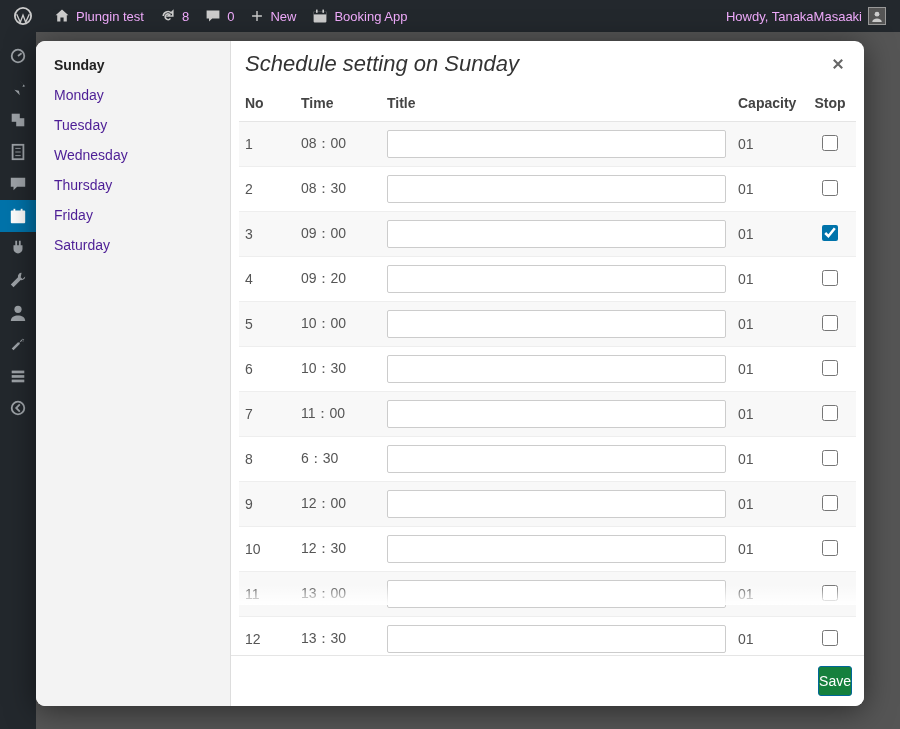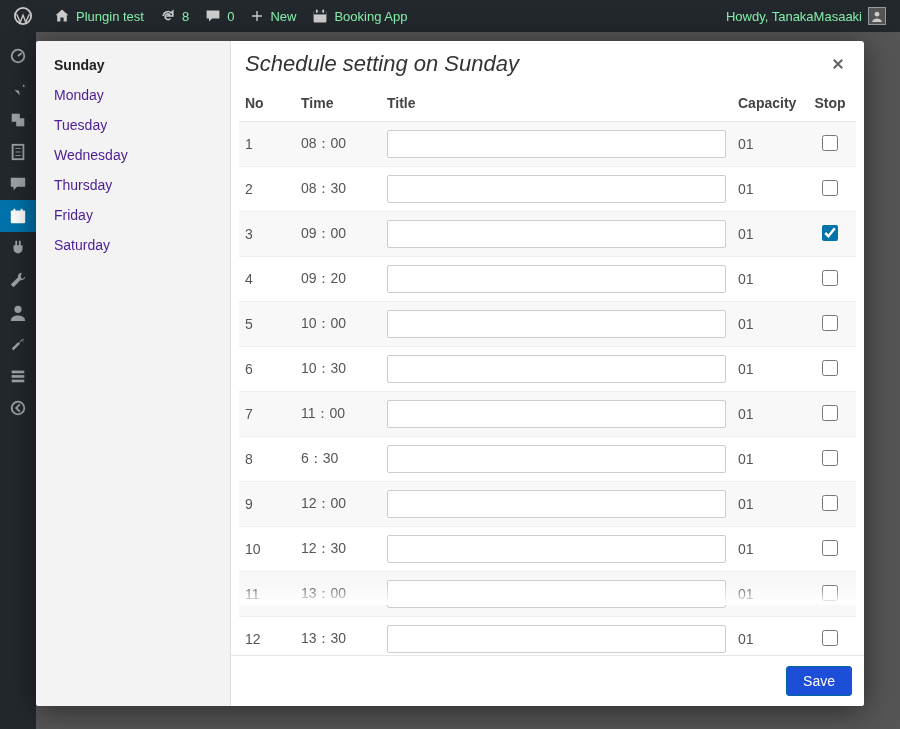--- a/index.html
+++ b/index.html
@@ -1,34 +1,34 @@
 <!DOCTYPE html>
 <html><head>
 <meta charset="utf-8">
 <style>
   * { box-sizing: border-box; margin: 0; padding: 0; }
   html, body { width: 900px; height: 729px; font-family: -apple-system, "Helvetica Neue", Arial, sans-serif; background: #f1f1f1; overflow: hidden; }
 
   
   .adminbar { height: 32px; background: #23282d; color: #ccc; display: flex; align-items: center; font-size: 13px; padding: 0 6px; }
-  .adminbar .ab-item { display: flex; align-items: center; padding: 0 8px; color: #86efac; cursor: pointer; height: 100%; }
+  .adminbar .ab-item { display: flex; align-items: center; padding: 0 8px; color: #f0abfc; cursor: pointer; height: 100%; }
   .adminbar .ab-item .icon { margin-right: 6px; display: inline-flex; align-items: center; }
   .adminbar .spacer { flex: 1; }
   .adminbar .avatar { width: 18px; height: 18px; background: #555; margin-left: 6px; border: 1px solid #999; display:inline-flex; align-items:center; justify-content:center; }
 
   
   .wp-nav { position: absolute; top: 32px; left: 0; width: 36px; bottom: 0; background: #23282d; display: flex; flex-direction: column; align-items: center; padding-top: 8px; }
   .wp-nav .nav-icon { width: 36px; height: 32px; display: flex; align-items: center; justify-content: center; color: #9ea3a8; cursor: pointer; }
   .wp-nav .nav-icon.active { background: #0073aa; color: #fff; }
 
   
   .page-body { position: absolute; top: 32px; left: 36px; right: 0; bottom: 0; background: #555; }
 
   
-  .modal { position: absolute; top: 41px; left: 36px; width: 828px; height: 665px; background: #fff; border-radius: 3px; box-shadow: 0 4px 30px rgba(0,0,0,.5); display: flex; overflow: hidden; }
+  .modal { position: absolute; top: 41px; left: 36px; width: 828px; height: 665px; background: #fff; border-radius: 9px; box-shadow: 0 4px 30px rgba(0,0,0,.5); display: flex; overflow: hidden; }
   .modal .days-pane { width: 195px; background: #f3f3f3; border-right: 1px solid #ddd; padding: 16px 18px; }
   .modal .days-pane .day { display: block; margin-bottom: 14px; font-size: 14px; color: #4c1d95; cursor: pointer; }
   .modal .days-pane .day.active { color: #222; font-weight: 700; cursor: default; }
 
   .modal .main-pane { flex: 1; display: flex; flex-direction: column; position: relative; }
   .modal .main-pane .title-row { padding: 10px 14px 8px; display: flex; align-items: center; font-style: italic; }
   .modal .main-pane .title-row h1 { font-size: 22px; font-weight: 400; color: #333; }
   .modal .main-pane .title-row .close { margin-left: auto; width: 24px; height: 24px; display: flex; align-items: center; justify-content: center; cursor: pointer; color: #666; font-size: 18px; }
 
   .table-wrap { flex: 1; overflow: hidden; padding: 0 8px; position: relative; }
@@ -38,21 +38,21 @@
   table.sched tbody tr:nth-child(odd) td { background: #f8f8f8; }
   .col-no { width: 56px; }
   .col-time { width: 86px; }
   .col-title { }
   .col-cap { width: 72px; text-align: left; }
   .col-stop { width: 52px; text-align: center; }
   .title-input { width: 100%; height: 28px; border: 1px solid #ccc; border-radius: 2px; padding: 2px 6px; font-size: 13px; }
   .stop-cb { width: 16px; height: 16px; accent-color: #0073aa; cursor: pointer; }
 
   .footer-row { border-top: 1px solid #e5e5e5; padding: 10px 12px; display: flex; justify-content: flex-end; background: #fff; }
-  .save-btn { background: #1d4ed8; color: #fff; border: 1px solid #006799; border-radius: 3px; padding: 6px 16px; font-size: 14px; cursor: pointer; }
+  .save-btn { background: #15803d; color: #fff; border: 1px solid #006799; border-radius: 3px; padding: 6px 0; font-size: 14px; cursor: pointer; }
 
   .fade-bottom { position:absolute; left:0; right:0; bottom:50px; height:20px; background: linear-gradient(rgba(255,255,255,0), #fff); pointer-events:none; }
 
   svg { display: block; }
 </style>
 </head>
 <body>
 
 <div class="adminbar">
   <div class="ab-item">

